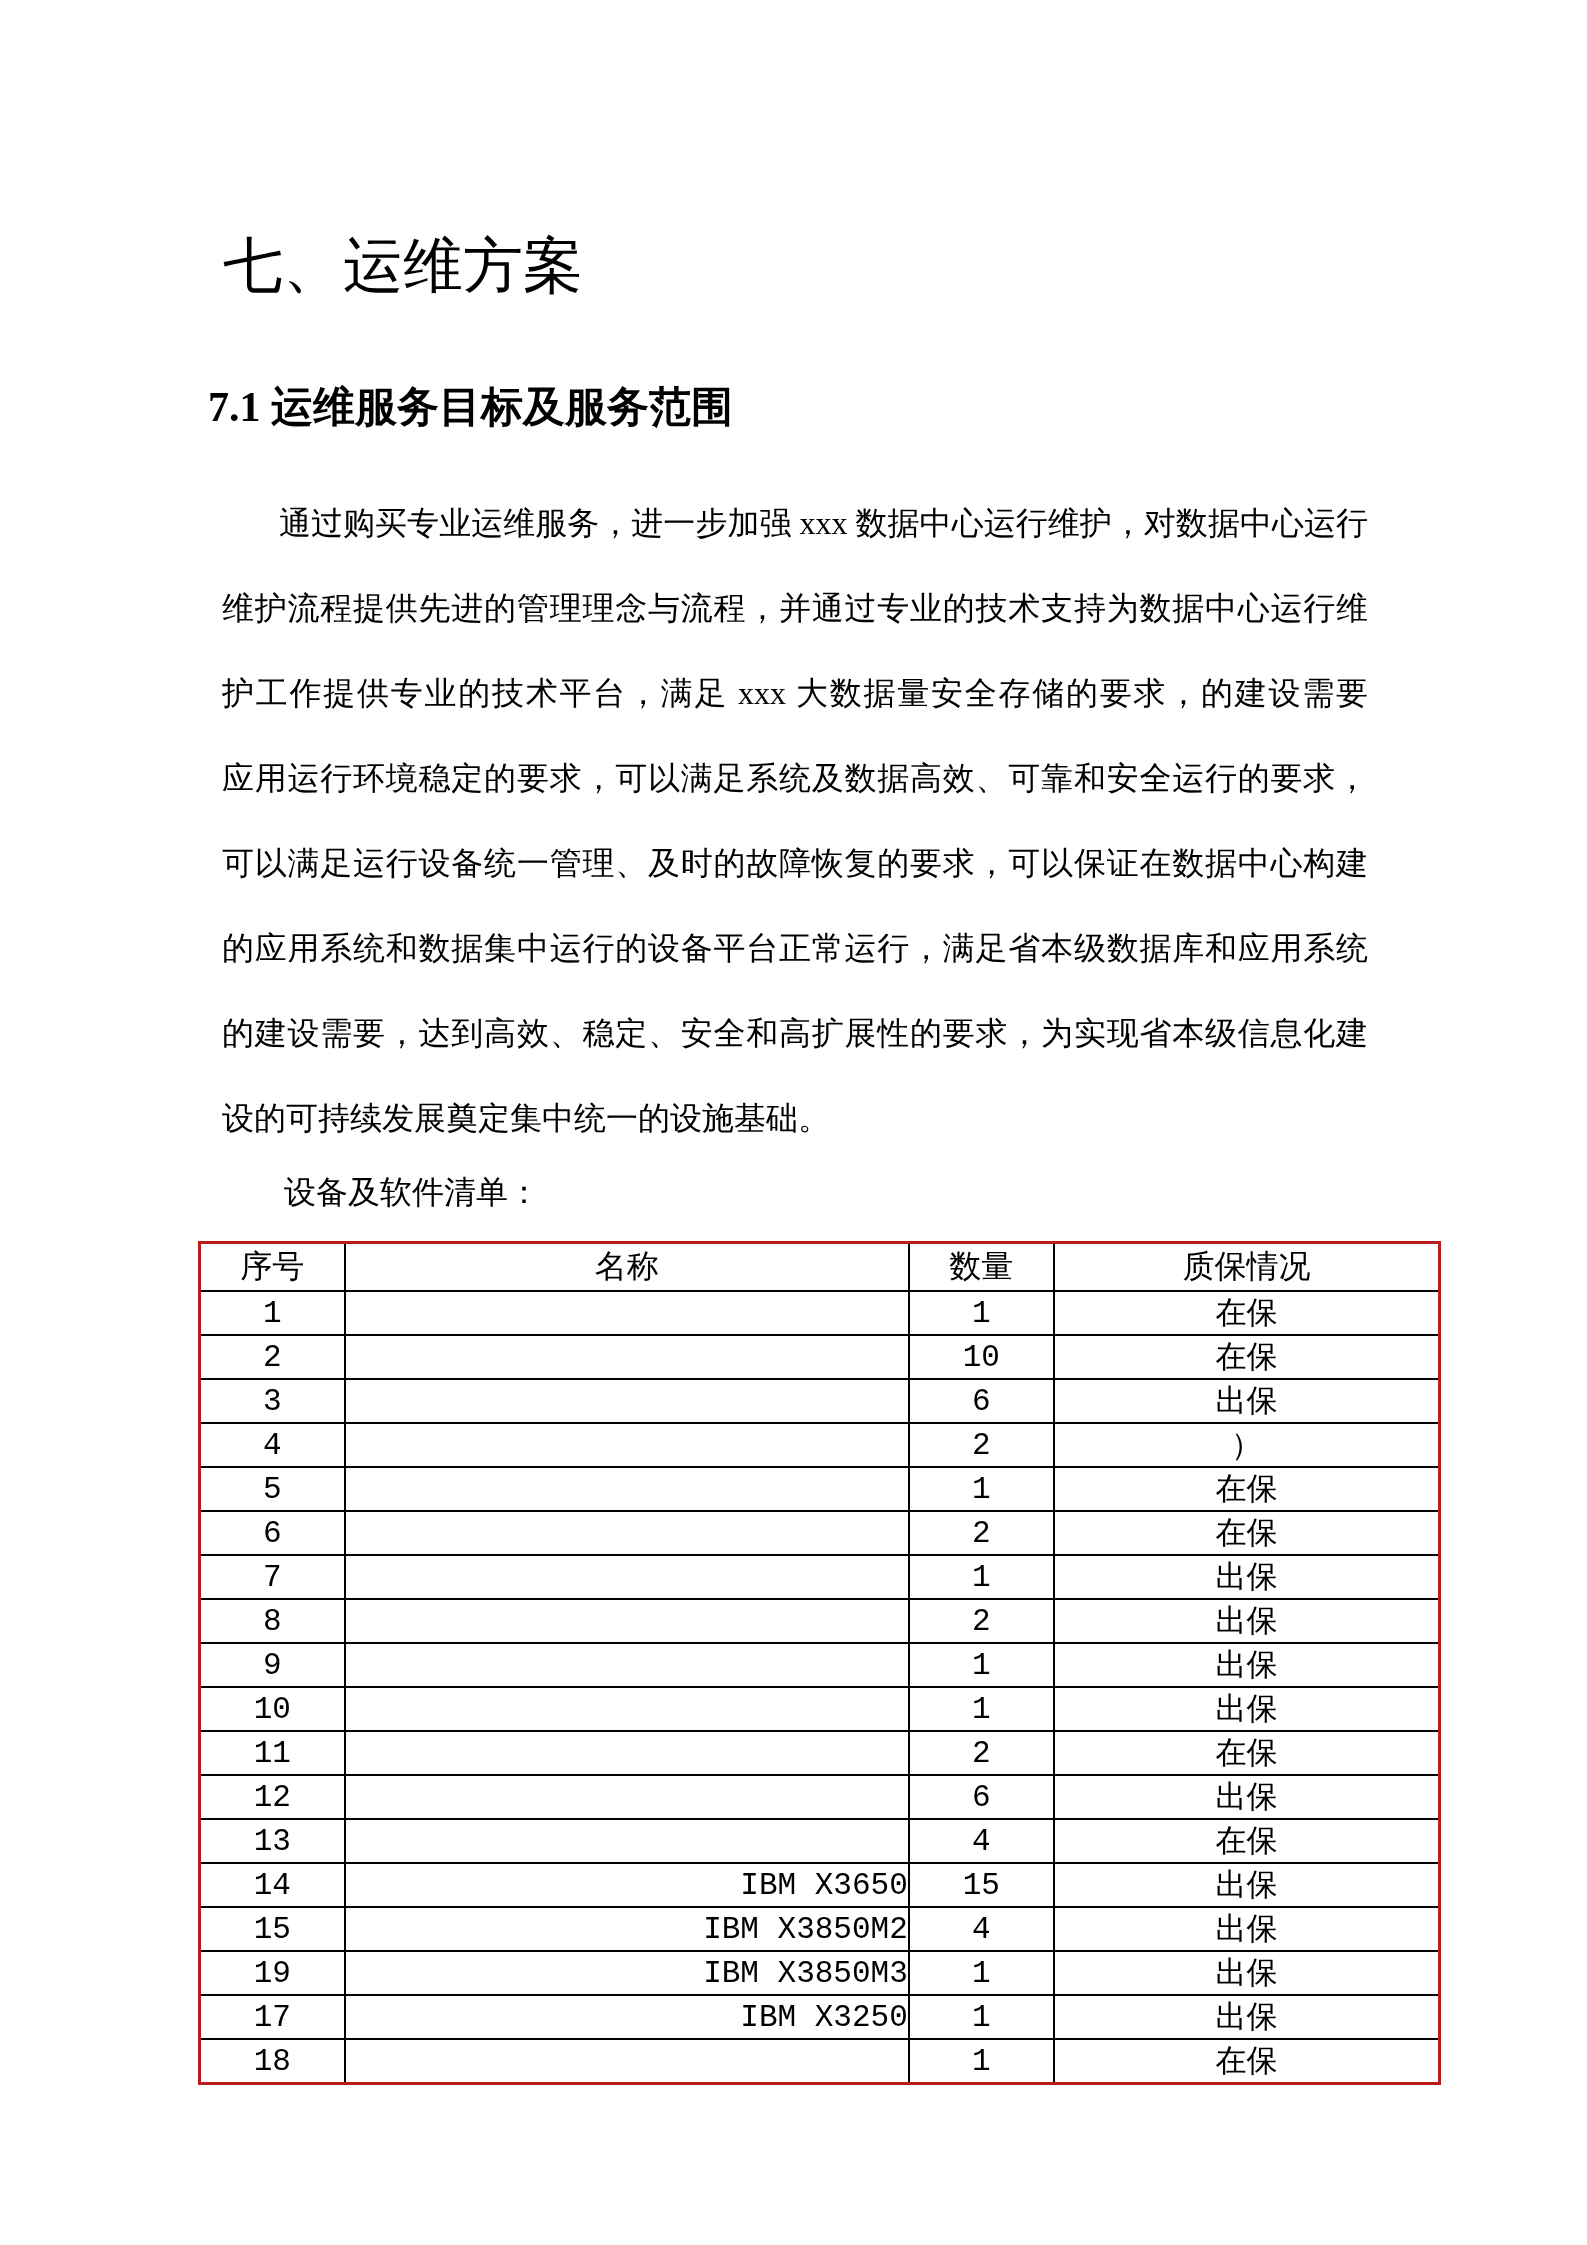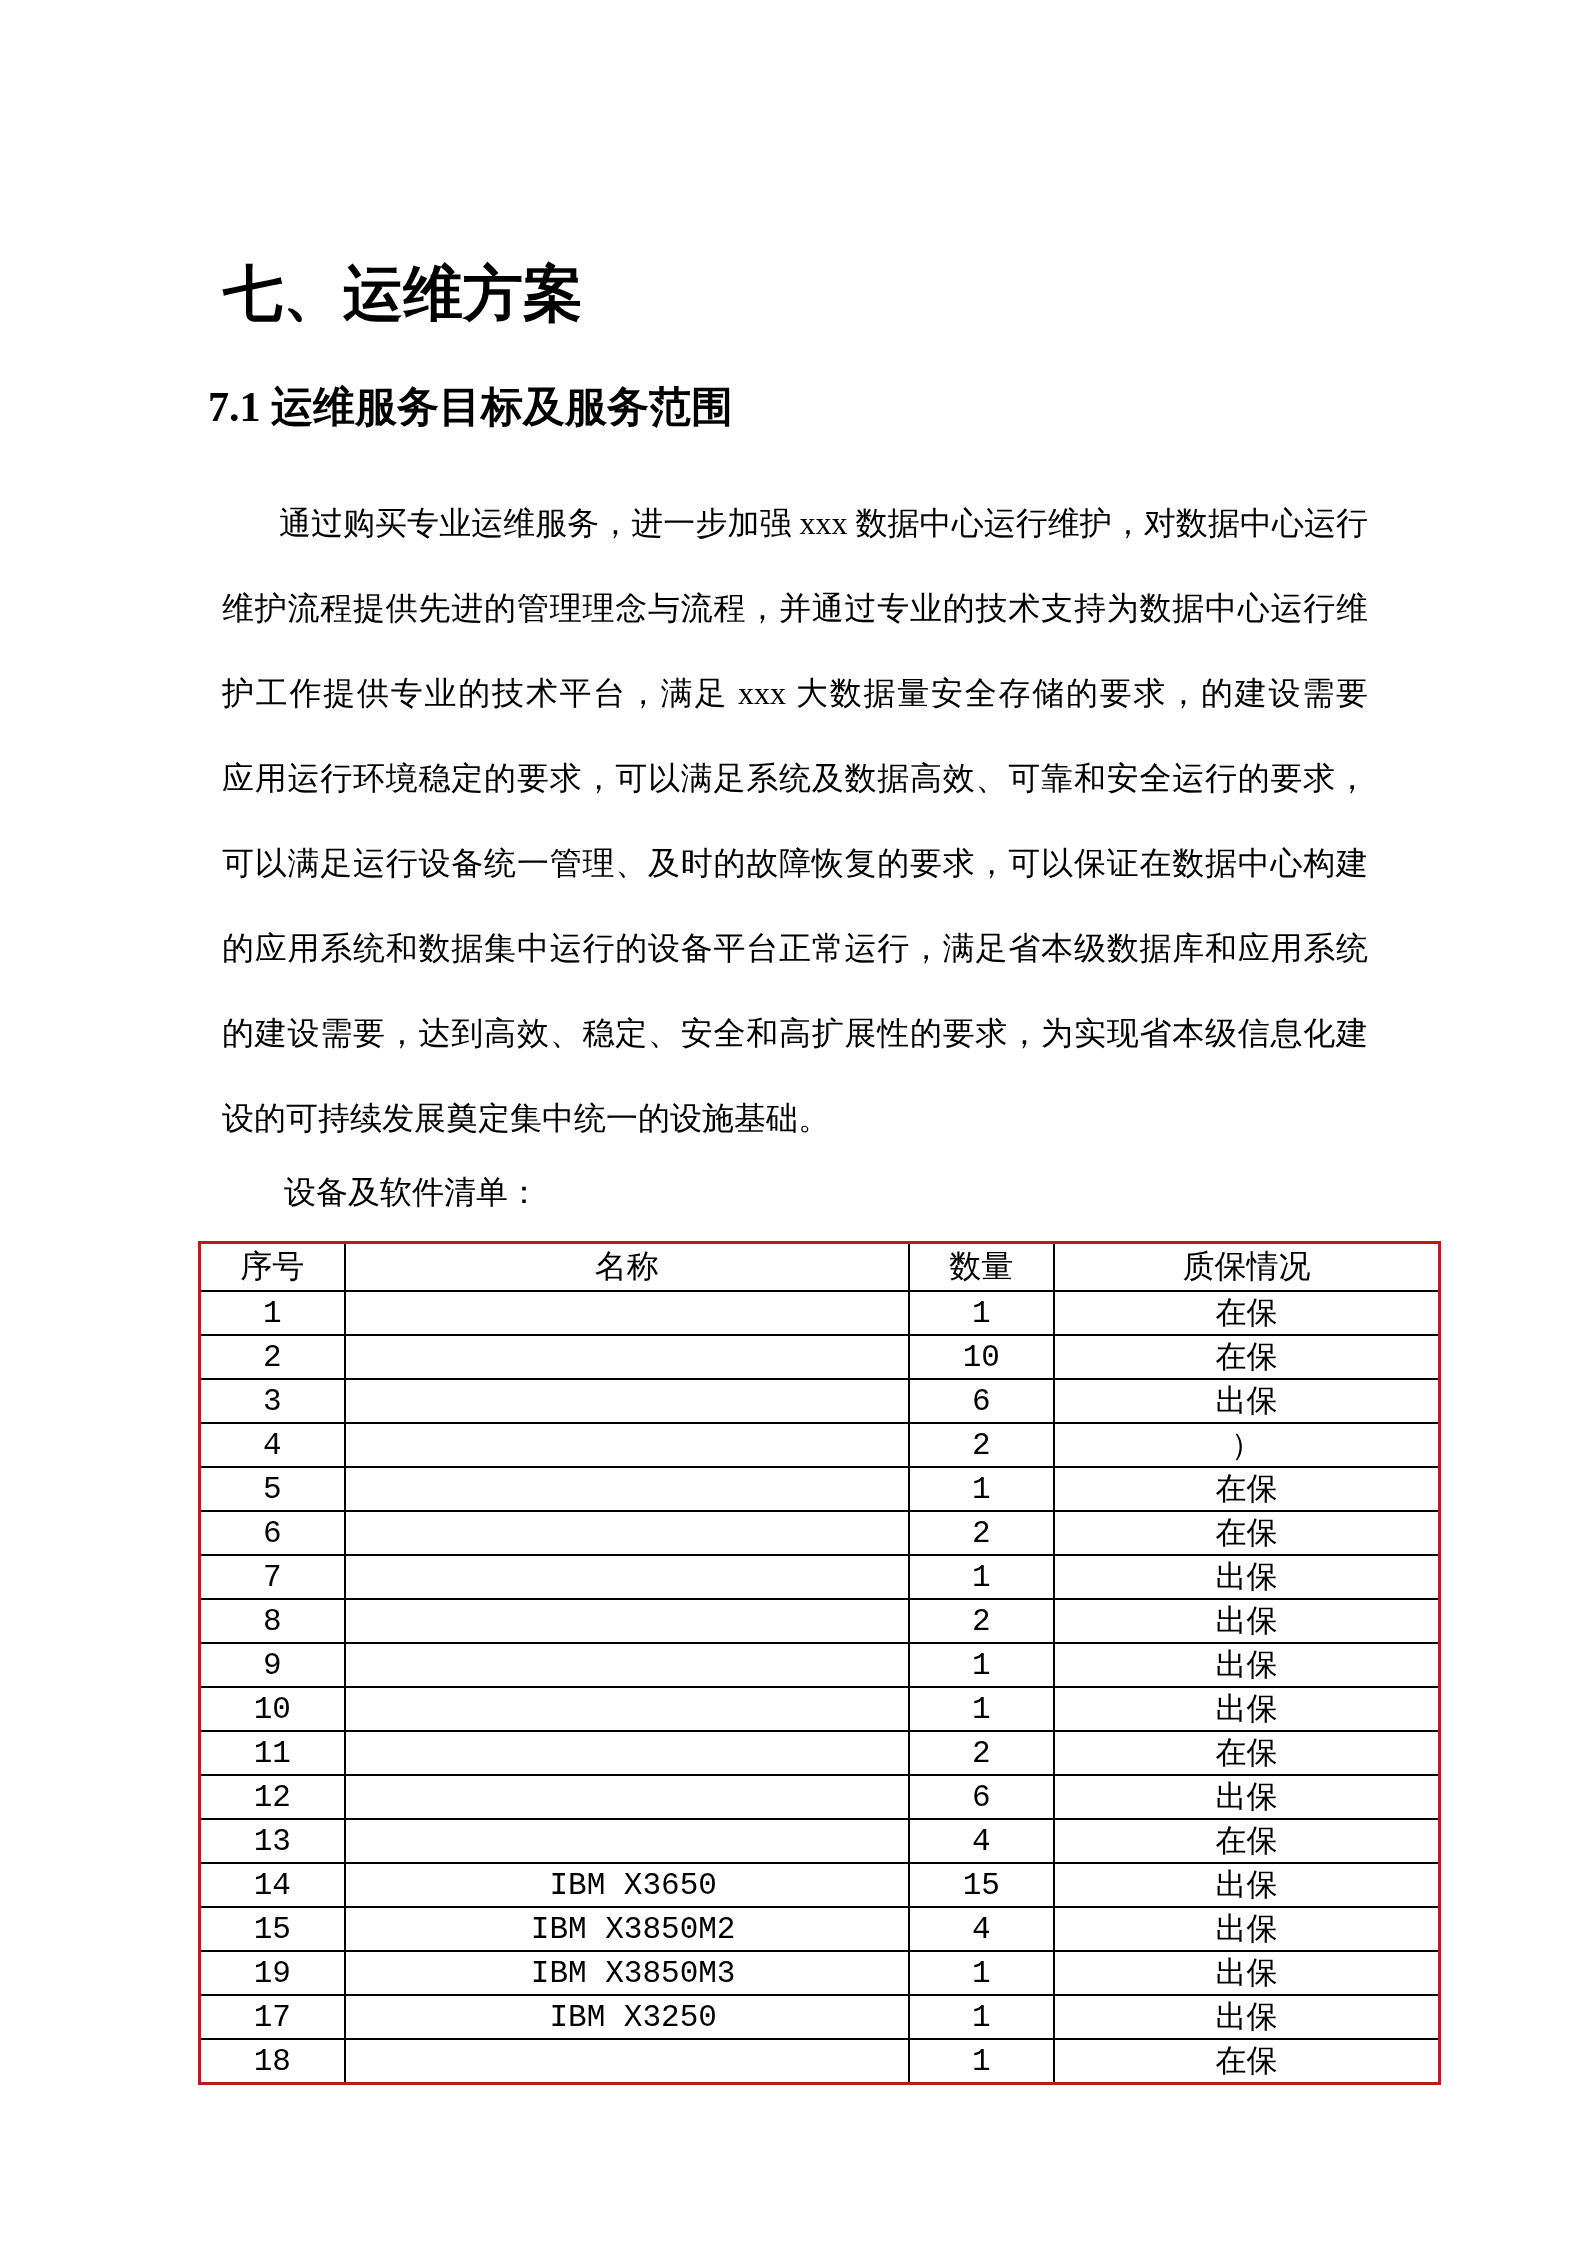--- a/index.html
+++ b/index.html
@@ -10,24 +10,23 @@
     background: #ffffff;
     color: #000000;
     font-family: "Liberation Serif", "DejaVu Serif", serif;
     overflow: hidden;
   }
   .doc-title {
     position: absolute;
     left: 223px;
     top: 230px;
     font-size: 60px;
-    font-weight: 700;
+    font-weight: 400;
     line-height: 72px;
     white-space: nowrap;
-    margin-top: 28px;
   }
   .section-heading {
     position: absolute;
     left: 208px;
     top: 378px;
     font-size: 42px;
     font-weight: 700;
     line-height: 58px;
     white-space: nowrap;
   }
@@ -72,21 +71,21 @@
     text-align: center;
     vertical-align: middle;
     font-weight: 400;
     padding: 0;
     overflow: hidden;
     font-family: "Liberation Mono", "Liberation Serif", serif;
   }
   .device-table th { height: 46px; font-size: 32px; }
   .device-table td { height: 42px; }
   .device-table td.name-cell {
-    text-align: center;
+    text-align: right;
     padding-left: 13px;
   }
 </style>
 </head>
 <body>
 
 <div class="page">
 
   <div class="doc-title">七、运维方案</div>
 

